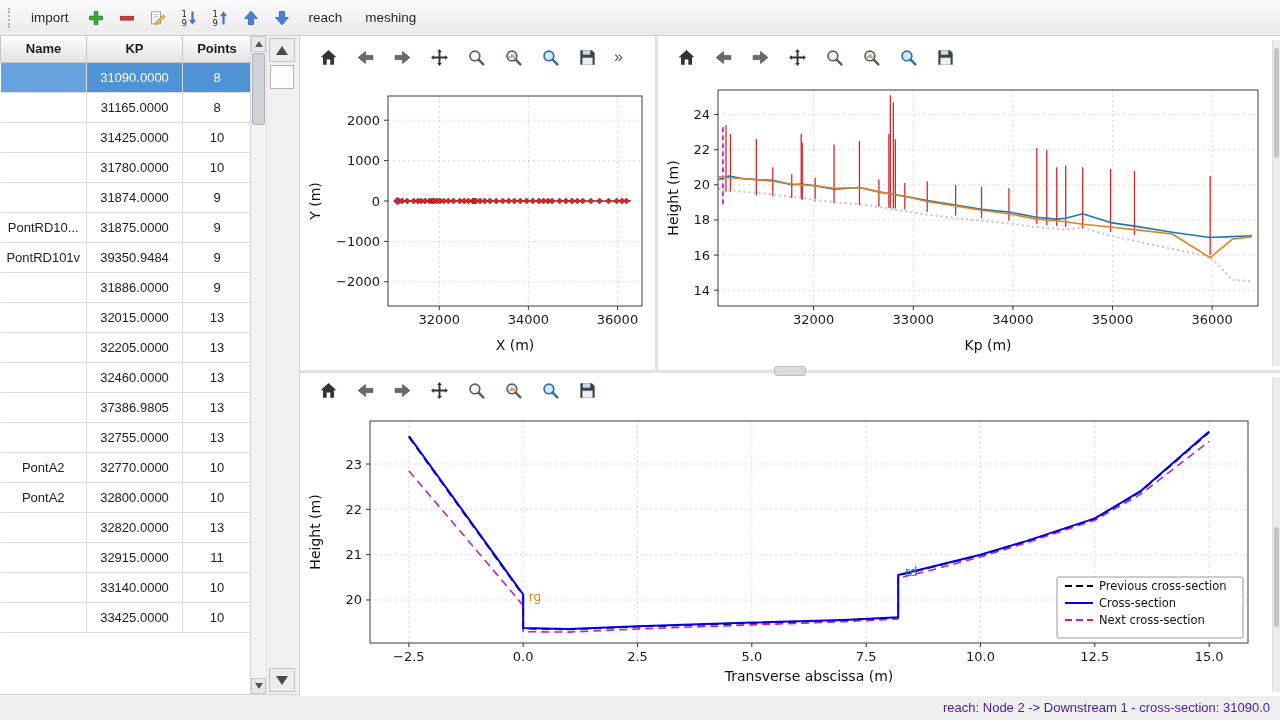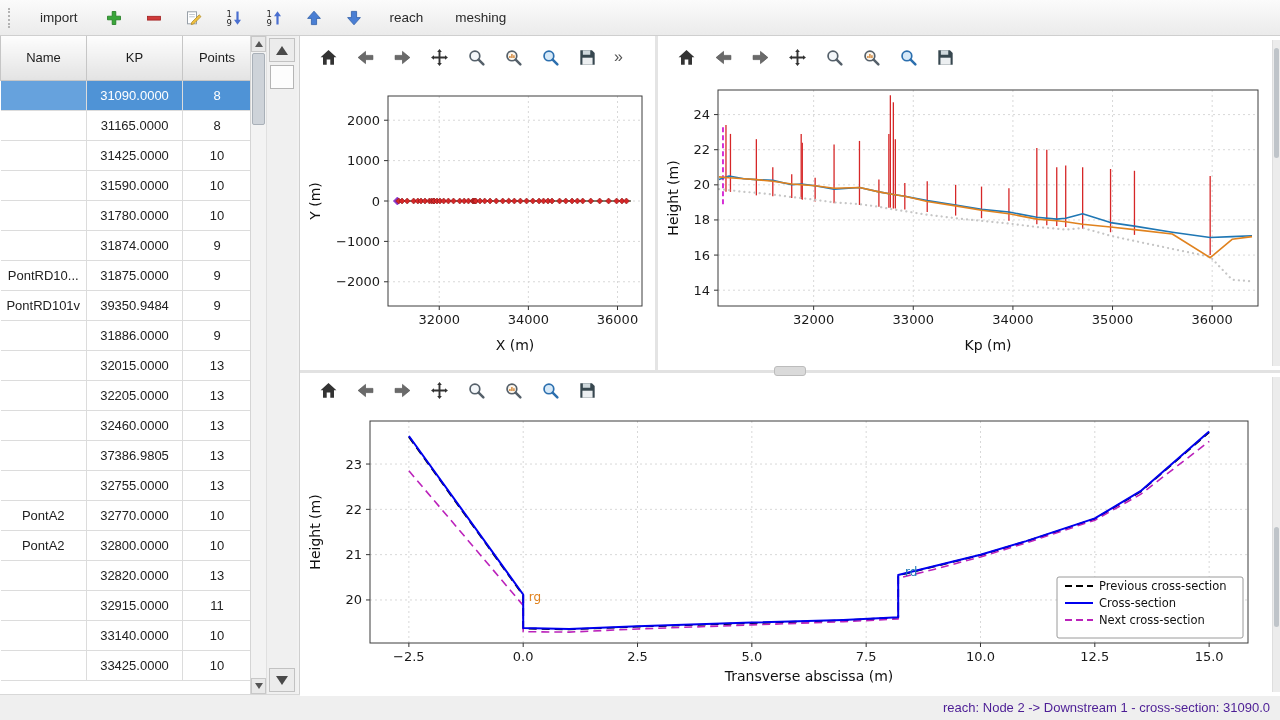--- a/index.html
+++ b/index.html
@@ -5,34 +5,34 @@
   *{margin:0;padding:0;box-sizing:border-box;}
   html,body{width:1280px;height:720px;overflow:hidden;}
   body{font-family:"Liberation Sans",sans-serif;background:#efefef;font-size:13px;color:#222;}
   button{font-family:inherit;background:none;border:none;cursor:default;}
   svg text{font-family:"DejaVu Sans","Liberation Sans",sans-serif;}
 
   .app{width:1280px;height:720px;display:flex;flex-direction:column;}
 
   
   .main-toolbar{height:36px;background:linear-gradient(#fbfbfb,#ebebeb);border-bottom:1px solid #cfcfcf;
-    display:flex;align-items:center;gap:12px;padding:0 6px;flex:none;}
+    display:flex;align-items:center;gap:3px;padding:0 6px;flex:none;}
   .tb-grip{width:5px;height:20px;border-left:2px dotted #b3b3b3;margin:0 5px 0 2px;}
   .tb-text{font-size:13.5px;color:#2a2a2a;padding:4px 10px;border-radius:3px;}
   .tb-btn{width:28px;height:28px;display:flex;align-items:center;justify-content:center;border-radius:3px;}
   .tb-btn svg{width:18px;height:18px;}
 
   .body{flex:1;display:flex;min-height:0;}
 
   
   .left-panel{width:300px;background:#f2f2f2;border-right:1px solid #cfcfcf;display:flex;flex:none;}
   .table-wrap{width:251px;background:#fff;overflow:hidden;border-right:1px solid #d5d5d5;}
   table.cs-table{border-collapse:collapse;width:100%;table-layout:fixed;font-size:13px;}
-  .cs-table th{height:44px;background:linear-gradient(#fdfdfd,#e3e3e3);border:1px solid #c6c6c6;border-top:none;
-    font-weight:normal;color:#1c1c1c;}
+  .cs-table th{height:26px;background:linear-gradient(#fdfdfd,#e3e3e3);border:1px solid #c6c6c6;border-top:none;
+    font-weight:bold;color:#1c1c1c;}
   .cs-table td{height:30px;border-right:1px solid #dcdcdc;border-bottom:1px solid #dcdcdc;text-align:center;color:#222;
     overflow:hidden;white-space:nowrap;}
   .cs-table tr.selected td{background:#4f93d6;color:#fff;}
   .cs-table tr.selected td:first-child{background:#66a2dd;}
 
   .vscroll{width:16px;background:#f0f0f0;display:flex;flex-direction:column;border-right:1px solid #e0e0e0;}
   .vs-btn{height:16px;background:#e9e9e9;border:1px solid #c8c8c8;display:flex;align-items:center;justify-content:center;padding:0;}
   .vs-track{flex:1;position:relative;background:#f3f3f3;}
   .vs-thumb{position:absolute;top:1px;left:1px;right:1px;height:72px;background:#ced3d9;border:1px solid #a9b0b8;border-radius:2px;}
   .tri-up{width:0;height:0;border-left:4px solid transparent;border-right:4px solid transparent;border-bottom:6px solid #555;}
@@ -149,25 +149,20 @@
                 <td>8</td>
               </tr>
               <tr>
                 <td></td>
                 <td>31165.0000</td>
                 <td>8</td>
               </tr>
               <tr>
                 <td></td>
                 <td>31425.0000</td>
-                <td>10</td>
-              </tr>
-              <tr>
-                <td></td>
-                <td>31590.0000</td>
                 <td>10</td>
               </tr>
               <tr>
                 <td></td>
                 <td>31780.0000</td>
                 <td>10</td>
               </tr>
               <tr>
                 <td></td>
                 <td>31874.0000</td>

